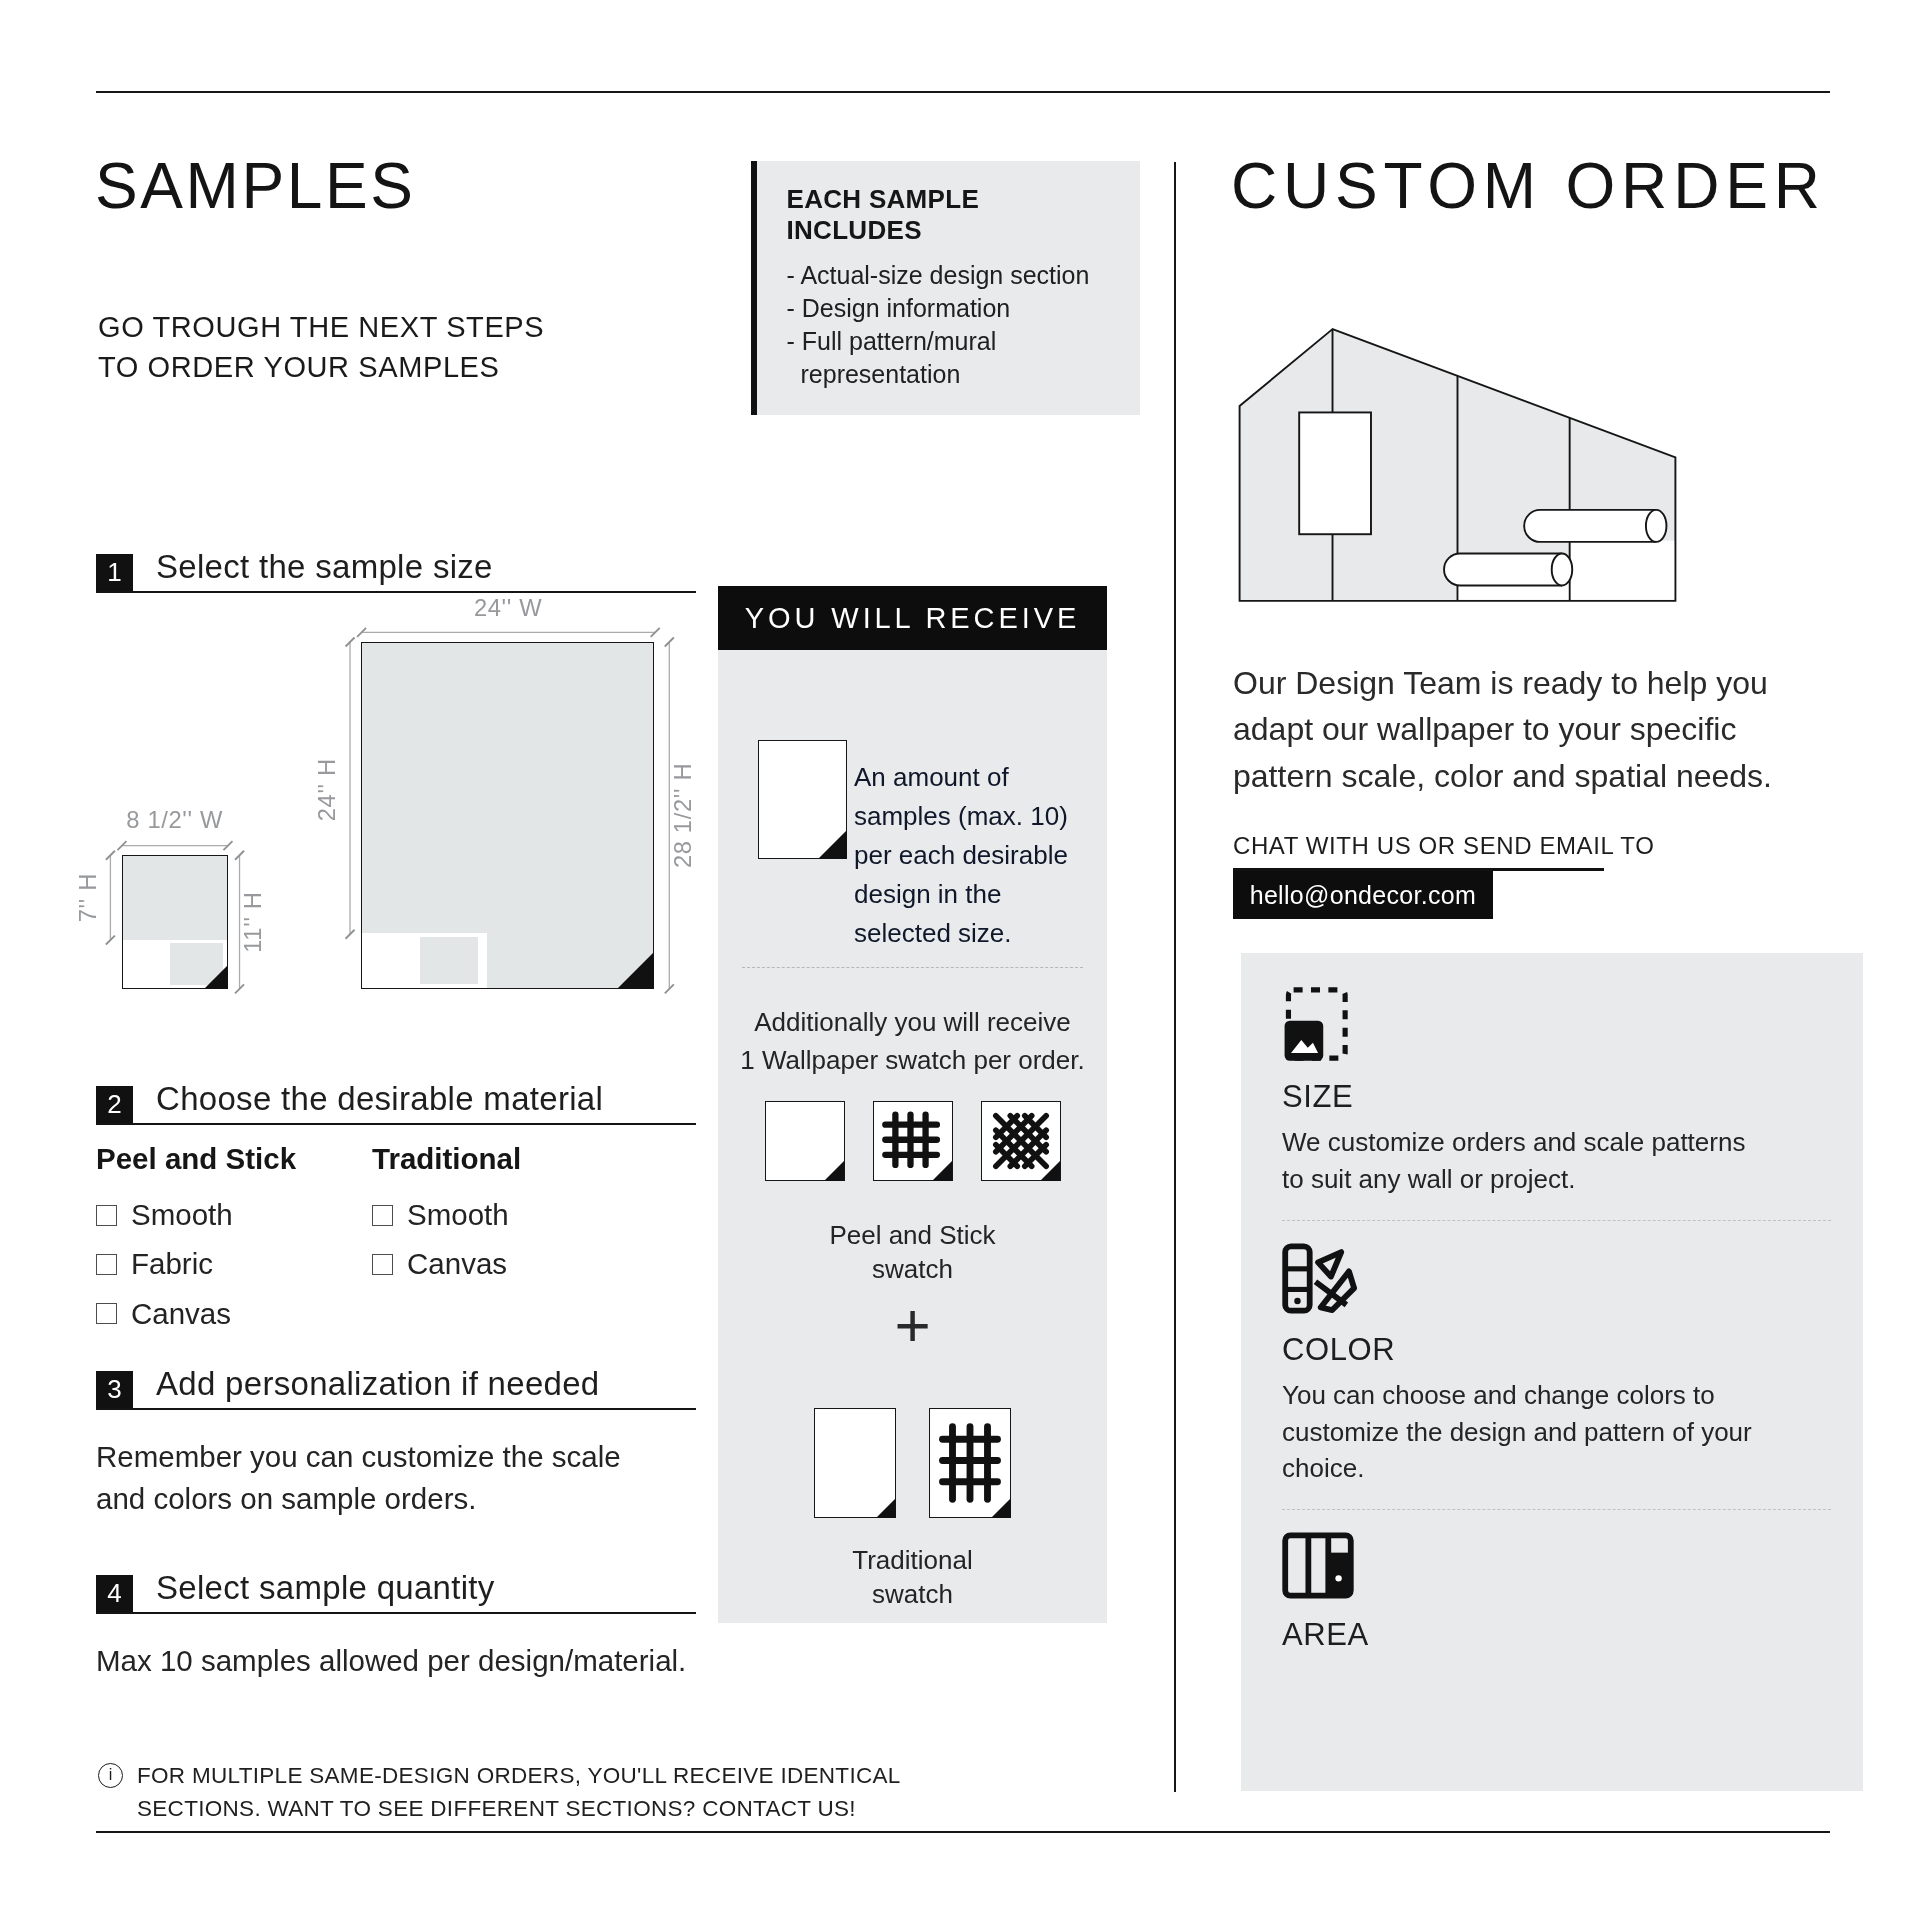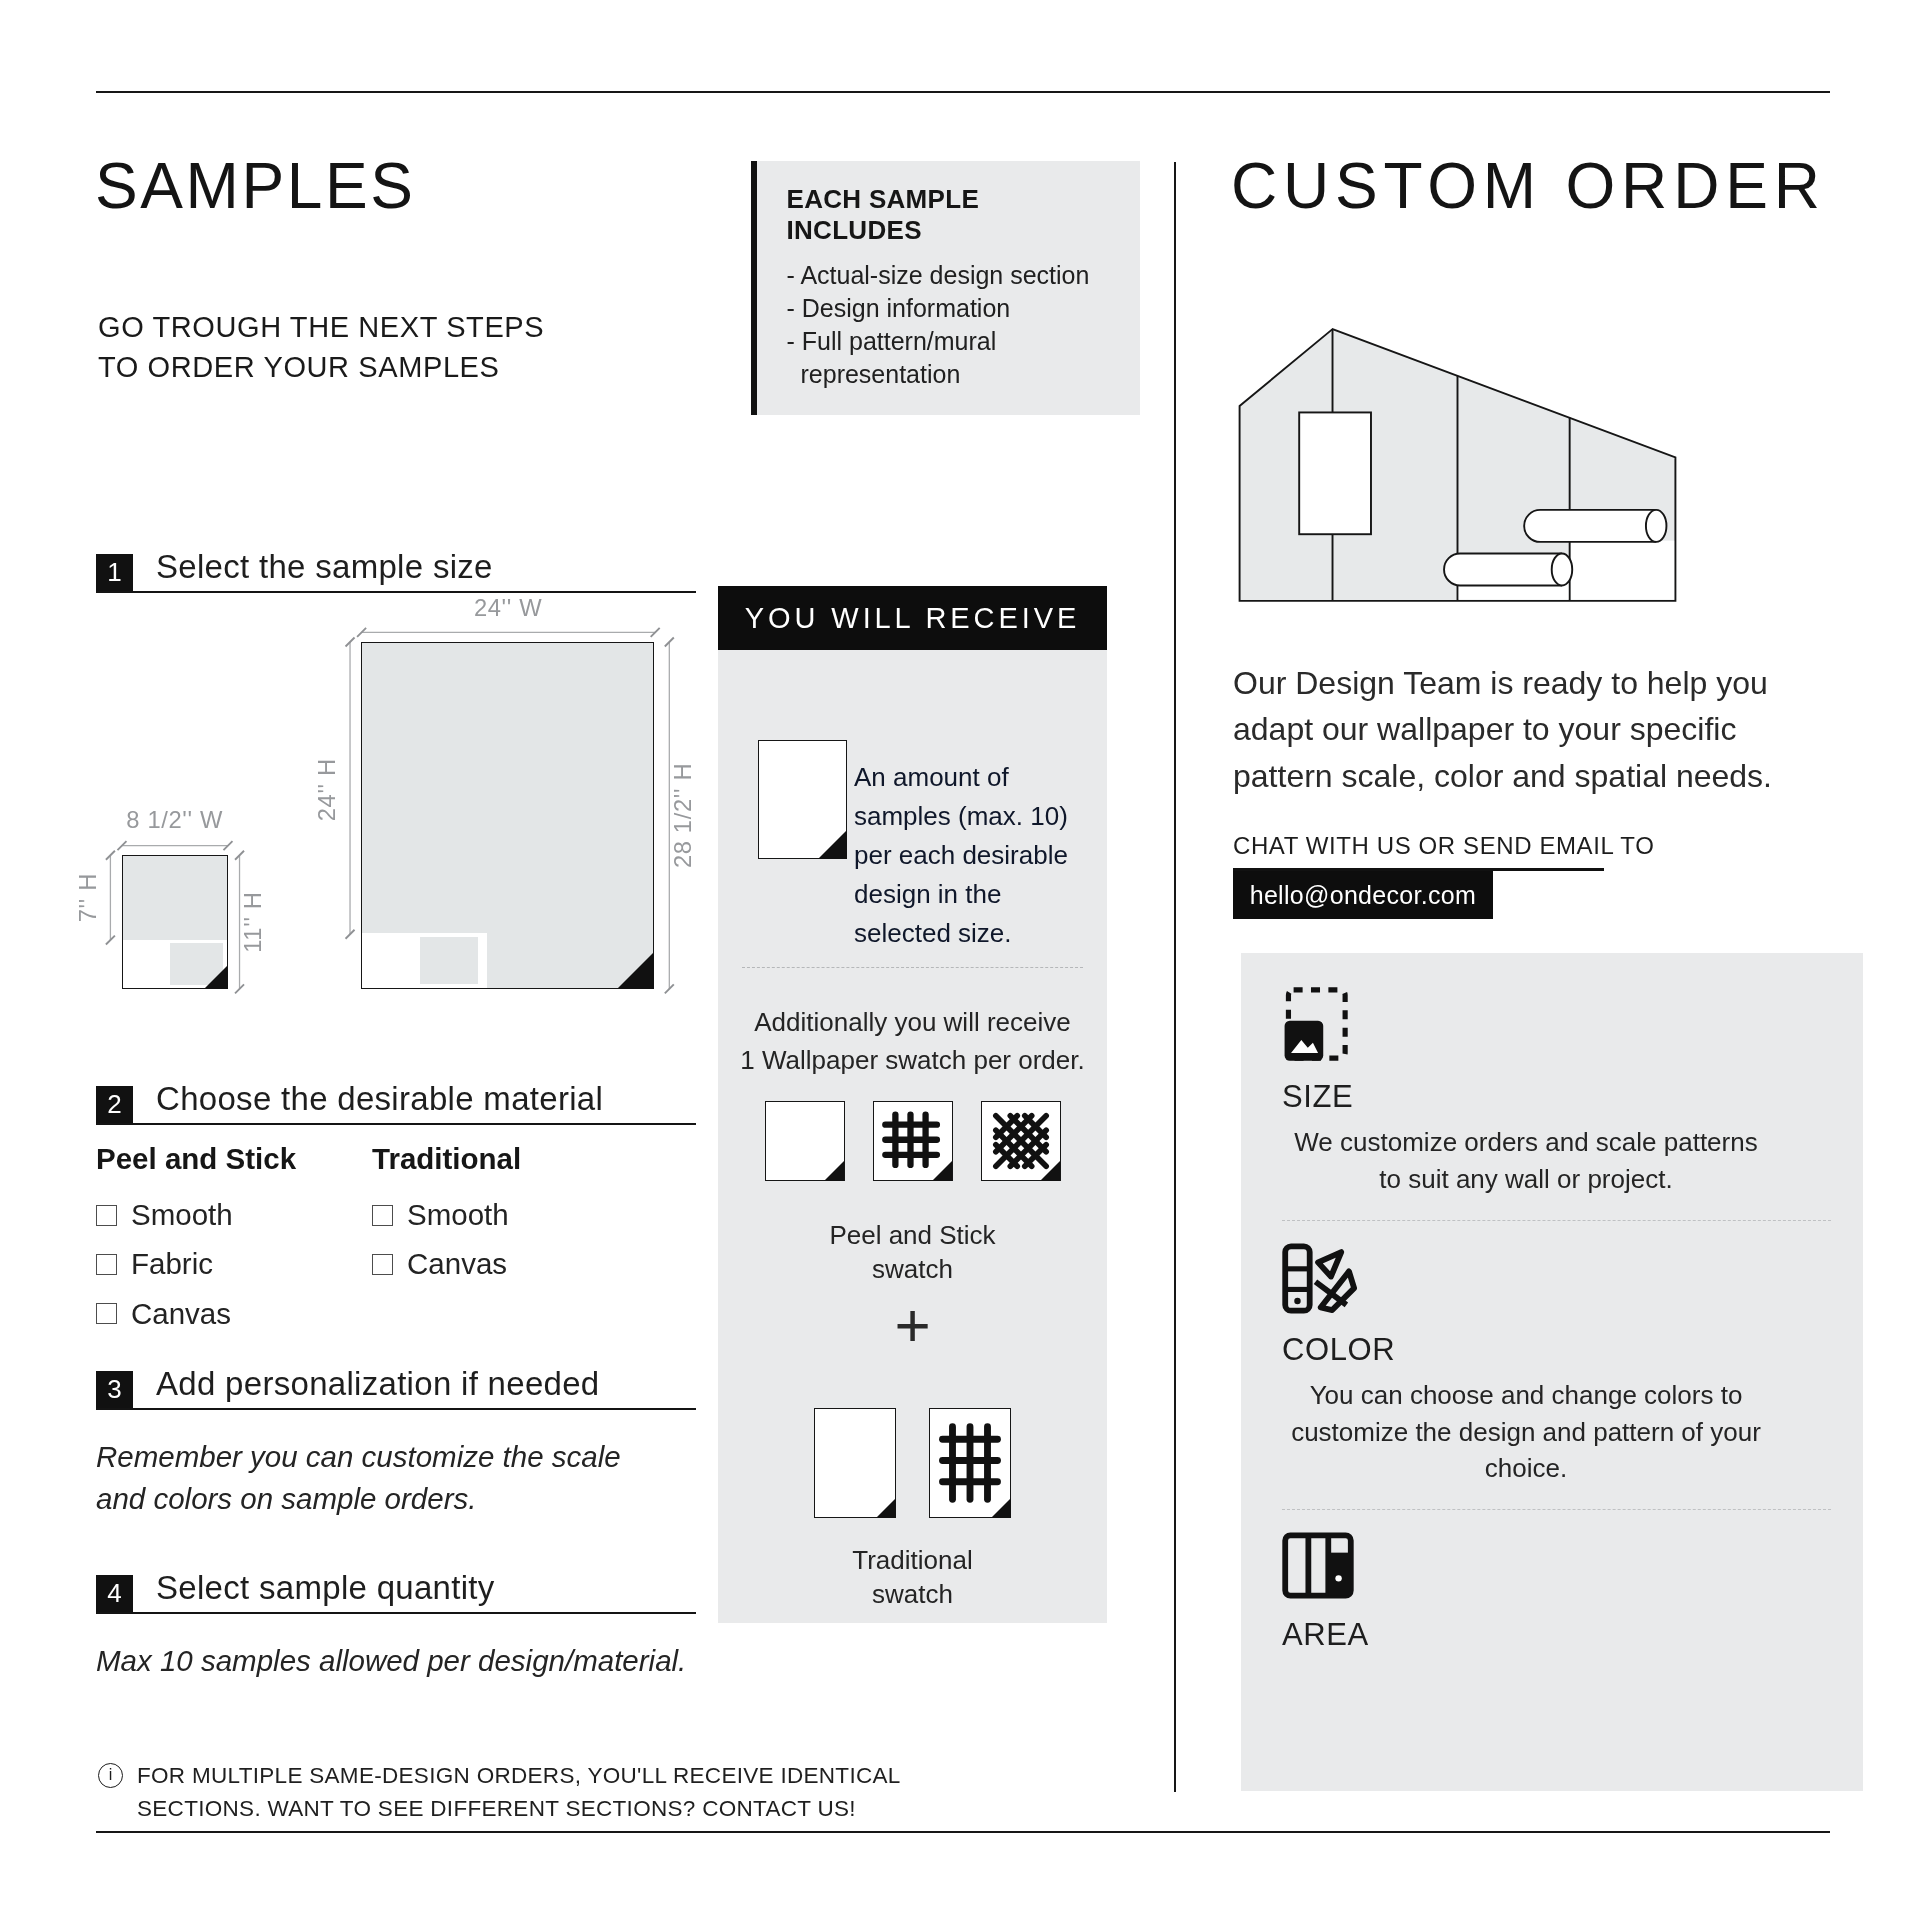--- a/index.html
+++ b/index.html
@@ -18,21 +18,21 @@
   .includes-box{position:absolute;left:718px;top:161px;width:389px;background:#e9eaeb;
                 border-left:6.4px solid #111;padding:23px 27px 24.4px 29.5px;box-sizing:border-box;margin-left:33px;}
   .inc-title{font-size:26px;font-weight:700;color:#161616;margin-bottom:13px;letter-spacing:0.3px;}
   .inc-item{font-size:25px;line-height:1.32;color:#202020;padding-left:14px;text-indent:-14px;}
 
   .step{position:absolute;left:96px;width:600px;}
   .step-head{display:flex;align-items:flex-end;gap:23px;border-bottom:2.6px solid #141414;}
   .step-num{width:37px;height:37px;background:#111;color:#fff;font-size:26px;
             display:flex;align-items:center;justify-content:center;flex:0 0 auto;}
   .step-label{font-size:33px;color:#1e1e1e;padding-bottom:5.1px;letter-spacing:0.3px;}
-  .step-body{font-size:29.5px;line-height:1.42;color:#242424;margin-top:26px;font-style:italic;}
+  .step-body{font-size:29.5px;line-height:1.42;color:#242424;margin-top:26px;}
 
   .mat-cols{position:absolute;left:96px;top:1142px;display:flex;gap:76px;}
   .mat-col{display:flex;flex-direction:column;}
   .mat-title{font-size:29.5px;font-weight:700;color:#161616;margin-bottom:22px;}
   .mat-item{display:flex;align-items:center;gap:14px;font-size:29.5px;color:#232323;margin-bottom:15.4px;}
   .checkbox{width:19px;height:19px;border:1.9px solid #4d4d4d;display:inline-block;flex:0 0 auto;}
 
   
   .s-rect{position:absolute;background:#e3e6e7;border:1.9px solid #161616;box-sizing:border-box;}
   .rect-big{left:361px;top:642px;width:293px;height:347px;}
@@ -86,21 +86,21 @@
   .house-svg{position:absolute;left:1236px;top:324px;}
   .right-par{position:absolute;left:1233px;top:660px;width:578px;font-size:32px;line-height:1.45;color:#2a2a2a;}
   .chat-label{position:absolute;left:1233px;top:832px;font-size:24px;letter-spacing:0.6px;color:#1d1d1d;}
   .chat-underline{position:absolute;left:1233px;top:868px;width:371px;height:2.6px;background:#111;}
   .email-badge{position:absolute;left:1233px;top:871px;background:#0d0d0d;color:#fff;font-size:25px;
                padding:9.6px 16.7px;letter-spacing:0.3px;}
   .info-panel{position:absolute;left:1241px;top:953px;width:622px;height:838px;background:#e9eaeb;
               box-sizing:border-box;padding:33px 32px 26px 41px;}
   .sec-icon{display:block;margin-bottom:15.4px;}
   .sec-title{font-size:31px;color:#1e1e1e;letter-spacing:0.6px;margin-bottom:9px;}
-  .sec-body{font-size:26px;line-height:1.42;color:#242424;max-width:488px;text-align:center;}
+  .sec-body{font-size:26px;line-height:1.42;color:#242424;max-width:488px;}
   .sec-body.wide{max-width:558px;}
   .sec-divider{border:none;border-top:1.3px dashed #bfc1c3;margin:22px 0;}
 </style>
 </head>
 <body>
 
 <div class="page">
 
   <div class="rule top"></div>
   <div class="rule bottom"></div>

